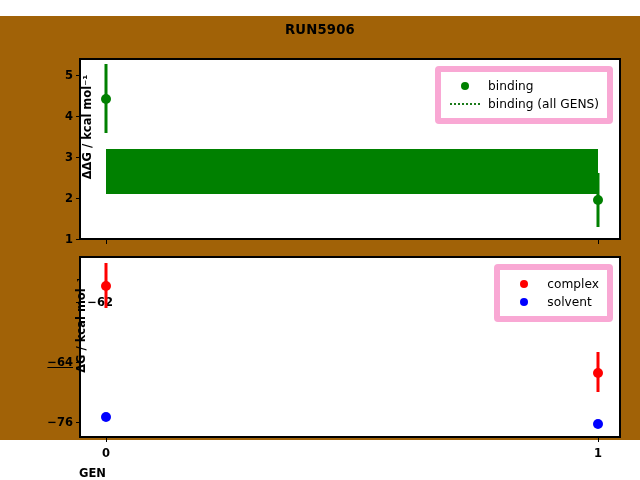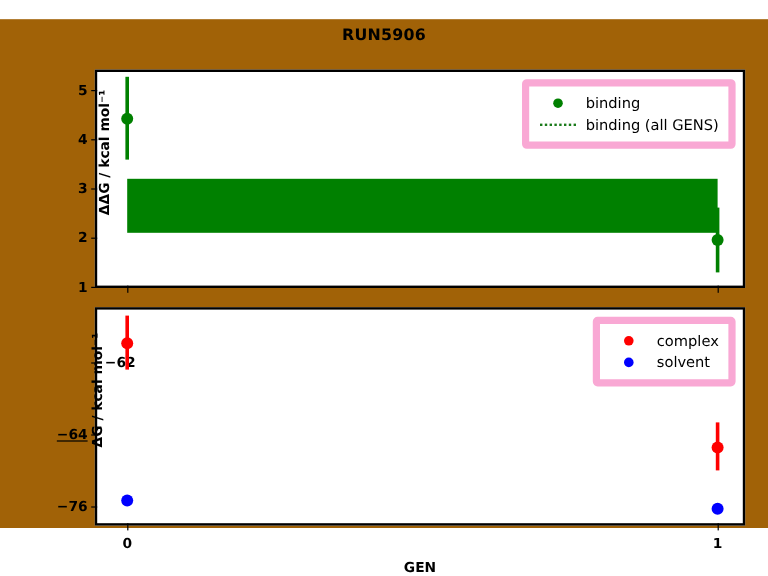--- a/index.html
+++ b/index.html
@@ -112,21 +112,20 @@
   #ylabel-bottom {
     left: -100px;
     top: 60px;
     width: 200px;
   }
   .xlabel {
     position: absolute;
     left: 79px;
     top: 450px;
     width: 542px;
-    text-align: center;
     font-size: 11.5px;
     font-weight: bold;
     color: #000000;
   }
 
   
   .errbar {
     position: absolute;
     width: 0;
     transform: translateX(-50%);

